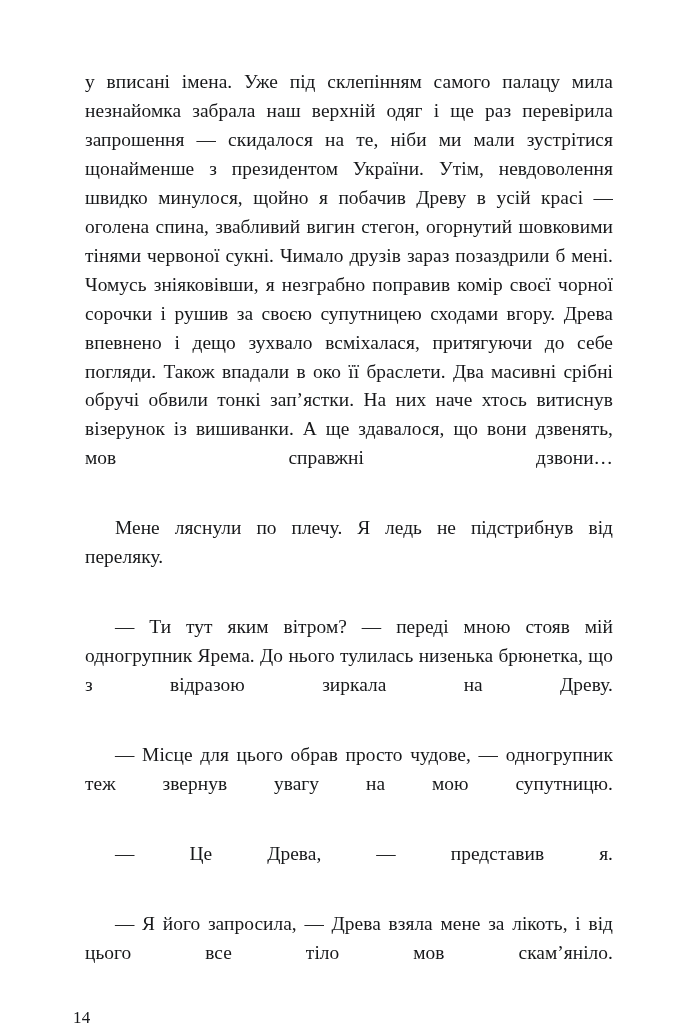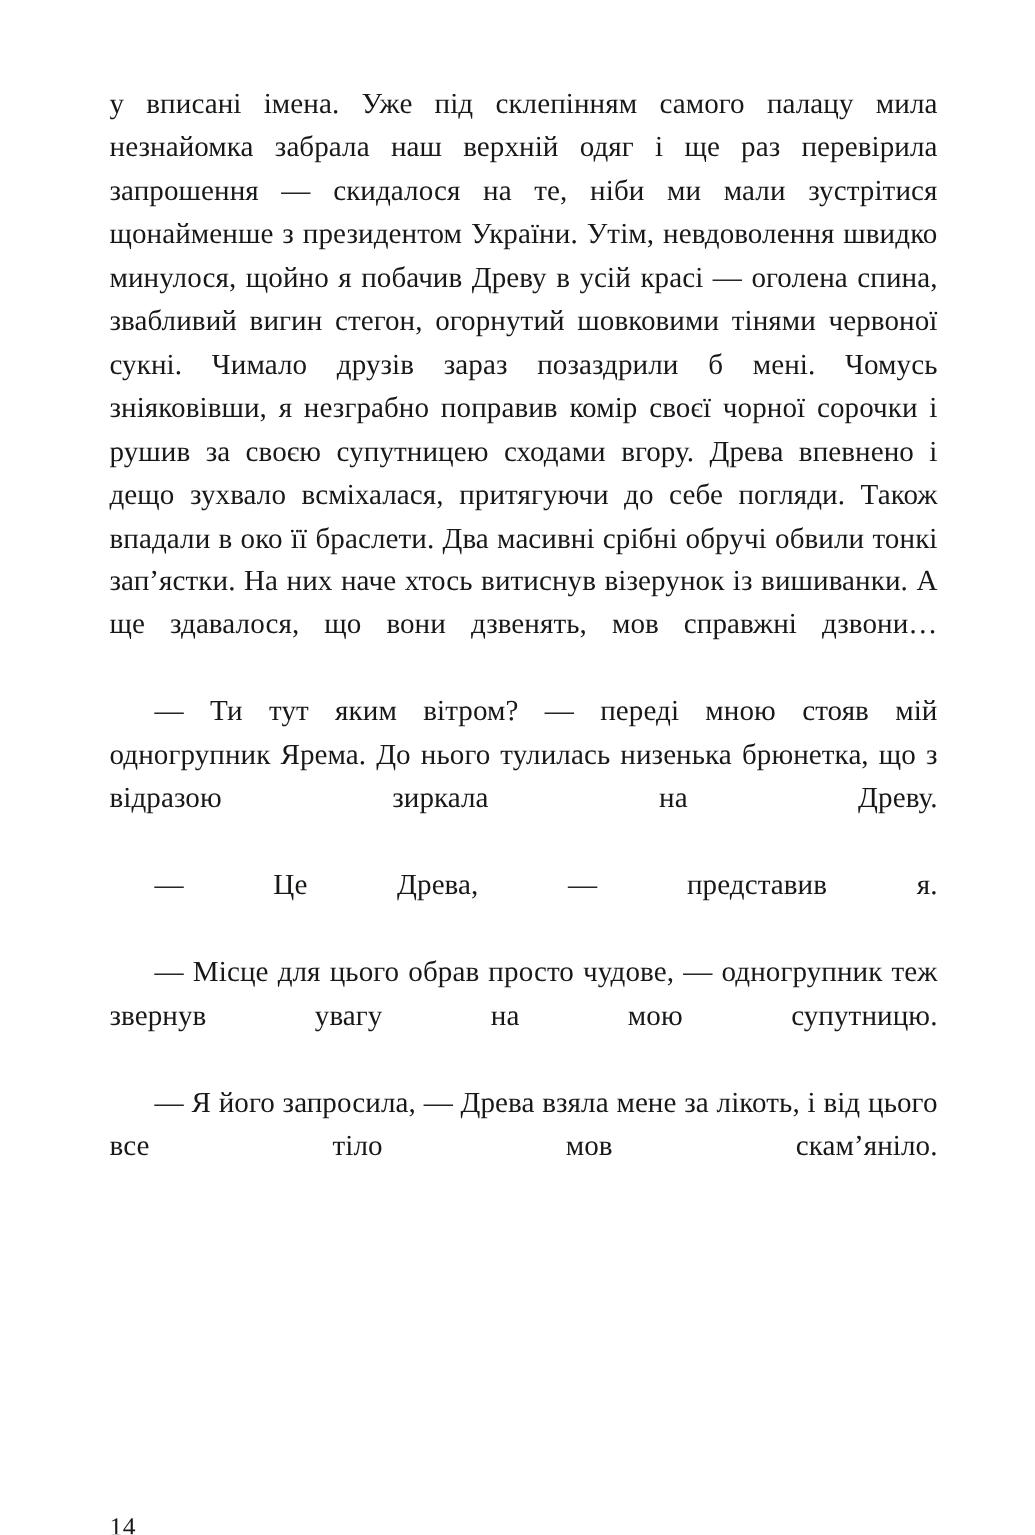--- a/index.html
+++ b/index.html
@@ -18,21 +18,21 @@
     box-sizing: border-box;
     overflow: hidden;
   }
   .text-column {
     position: absolute;
     left: 73px;
     top: 56px;
     width: 552px;
   }
   .para {
-    margin: 0;
+    margin: 12px;
     font-size: 19.4px;
     line-height: 28.95px;
     color: #17181a;
     text-align: justify;
     text-justify: inter-word;
     letter-spacing: 0.05px;
     word-spacing: 0.2px;
     -webkit-font-smoothing: antialiased;
   }
   .para.indent {
@@ -57,22 +57,23 @@
     letter-spacing: 0.3px;
   }
 </style>
 </head>
 <body>
 
 <div class="page">
 
   <div class="text-column">
     <p class="para cont">у вписані імена. Уже під склепінням самого палацу мила незнайомка забрала наш верхній одяг і ще раз перевірила запрошення — скидалося на те, ніби ми мали зустрітися щонайменше з президентом України. Утім, невдоволення швидко минулося, щойно я побачив Древу в усій красі — оголена спина, звабливий вигин стегон, огорнутий шовковими тінями червоної сукні. Чимало друзів зараз позаздрили б мені. Чомусь зніяковівши, я незграбно поправив комір своєї чорної сорочки і рушив за своєю супутницею сходами вгору. Древа впевнено і дещо зухвало всміхалася, притягуючи до себе погляди. Також впадали в око її браслети. Два масивні срібні обручі обвили тонкі зап’ястки. На них наче хтось витиснув візерунок із вишиванки. А ще здавалося, що вони дзвенять, мов справжні дзвони…</p>
+    <p class="para indent">Мене ляснули по плечу. Я ледь не підстрибнув від переляку.</p>
     <p class="para indent">— Ти тут яким вітром? — переді мною стояв мій одногрупник Ярема. До нього тулилась низенька брюнетка, що з відразою зиркала на Древу.</p>
+    <p class="para indent">— Місце для цього обрав просто чудове, — одногрупник теж звернув увагу на мою супутницю.</p>
     <p class="para indent">— Це Древа, — представив я.</p>
-    <p class="para indent">— Місце для цього обрав просто чудове, — одногрупник теж звернув увагу на мою супутницю.</p>
     <p class="para indent">— Я його запросила, — Древа взяла мене за лікоть, і від цього все тіло мов скам’яніло.</p>
 
   </div>
 
   <div class="page-number">14</div>
 
 </div>
 
 </body></html>

